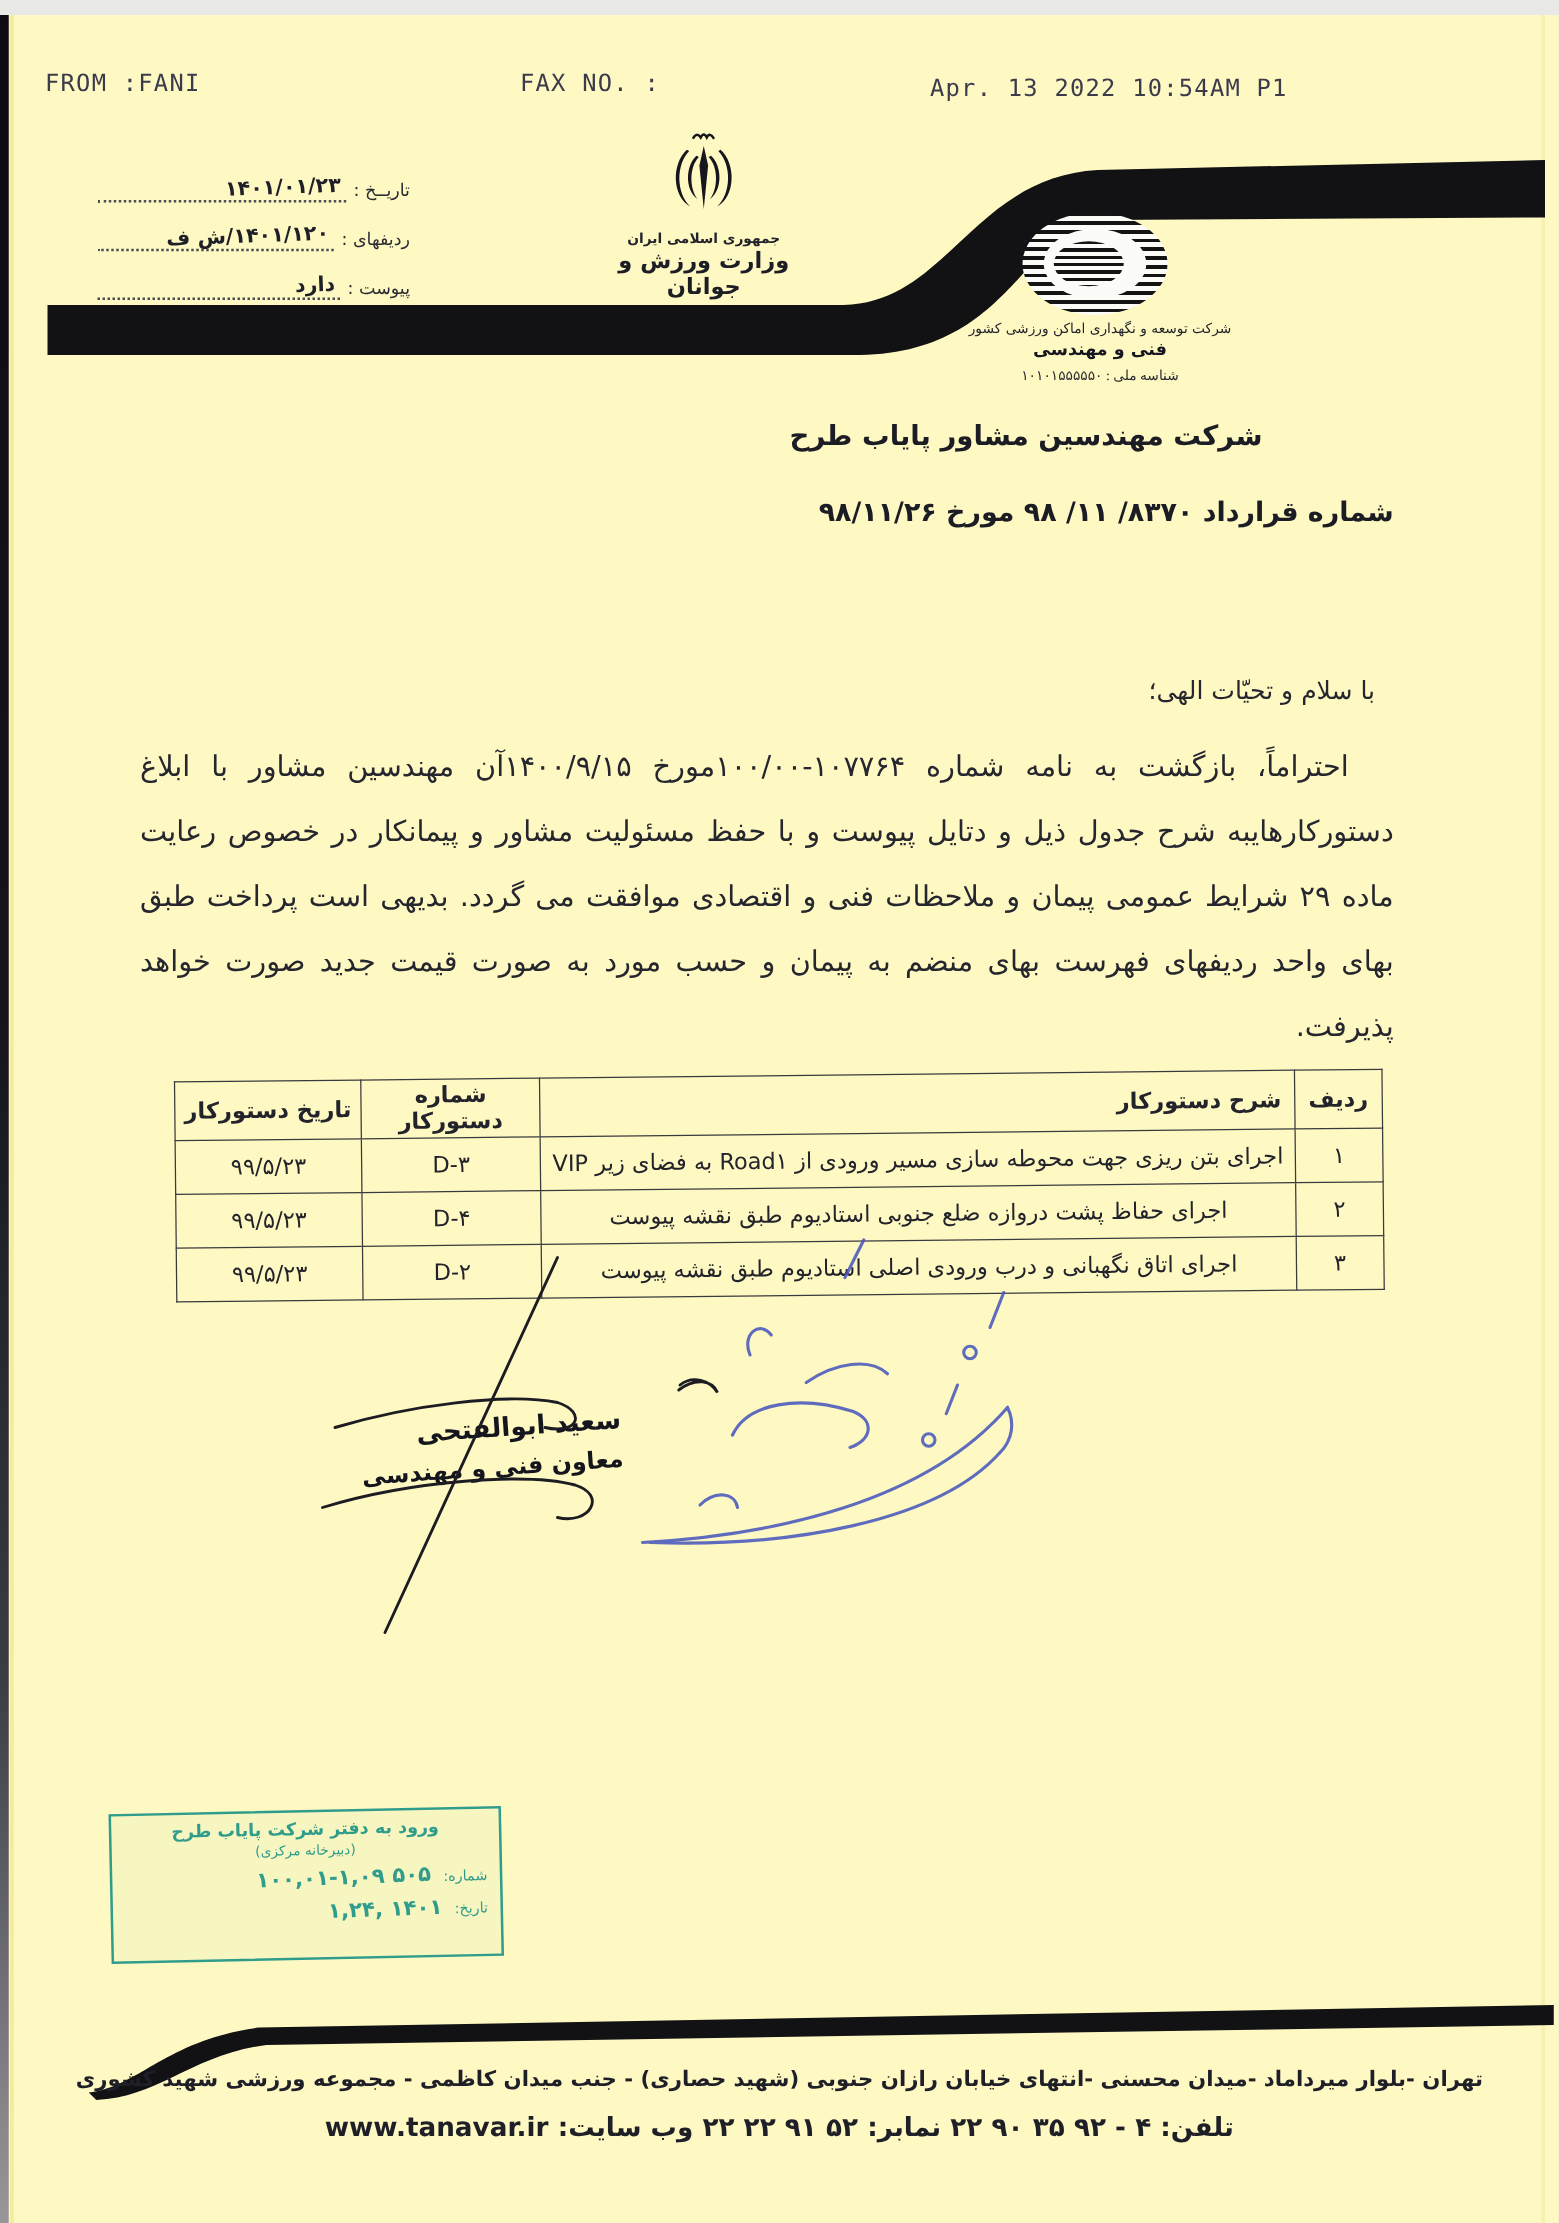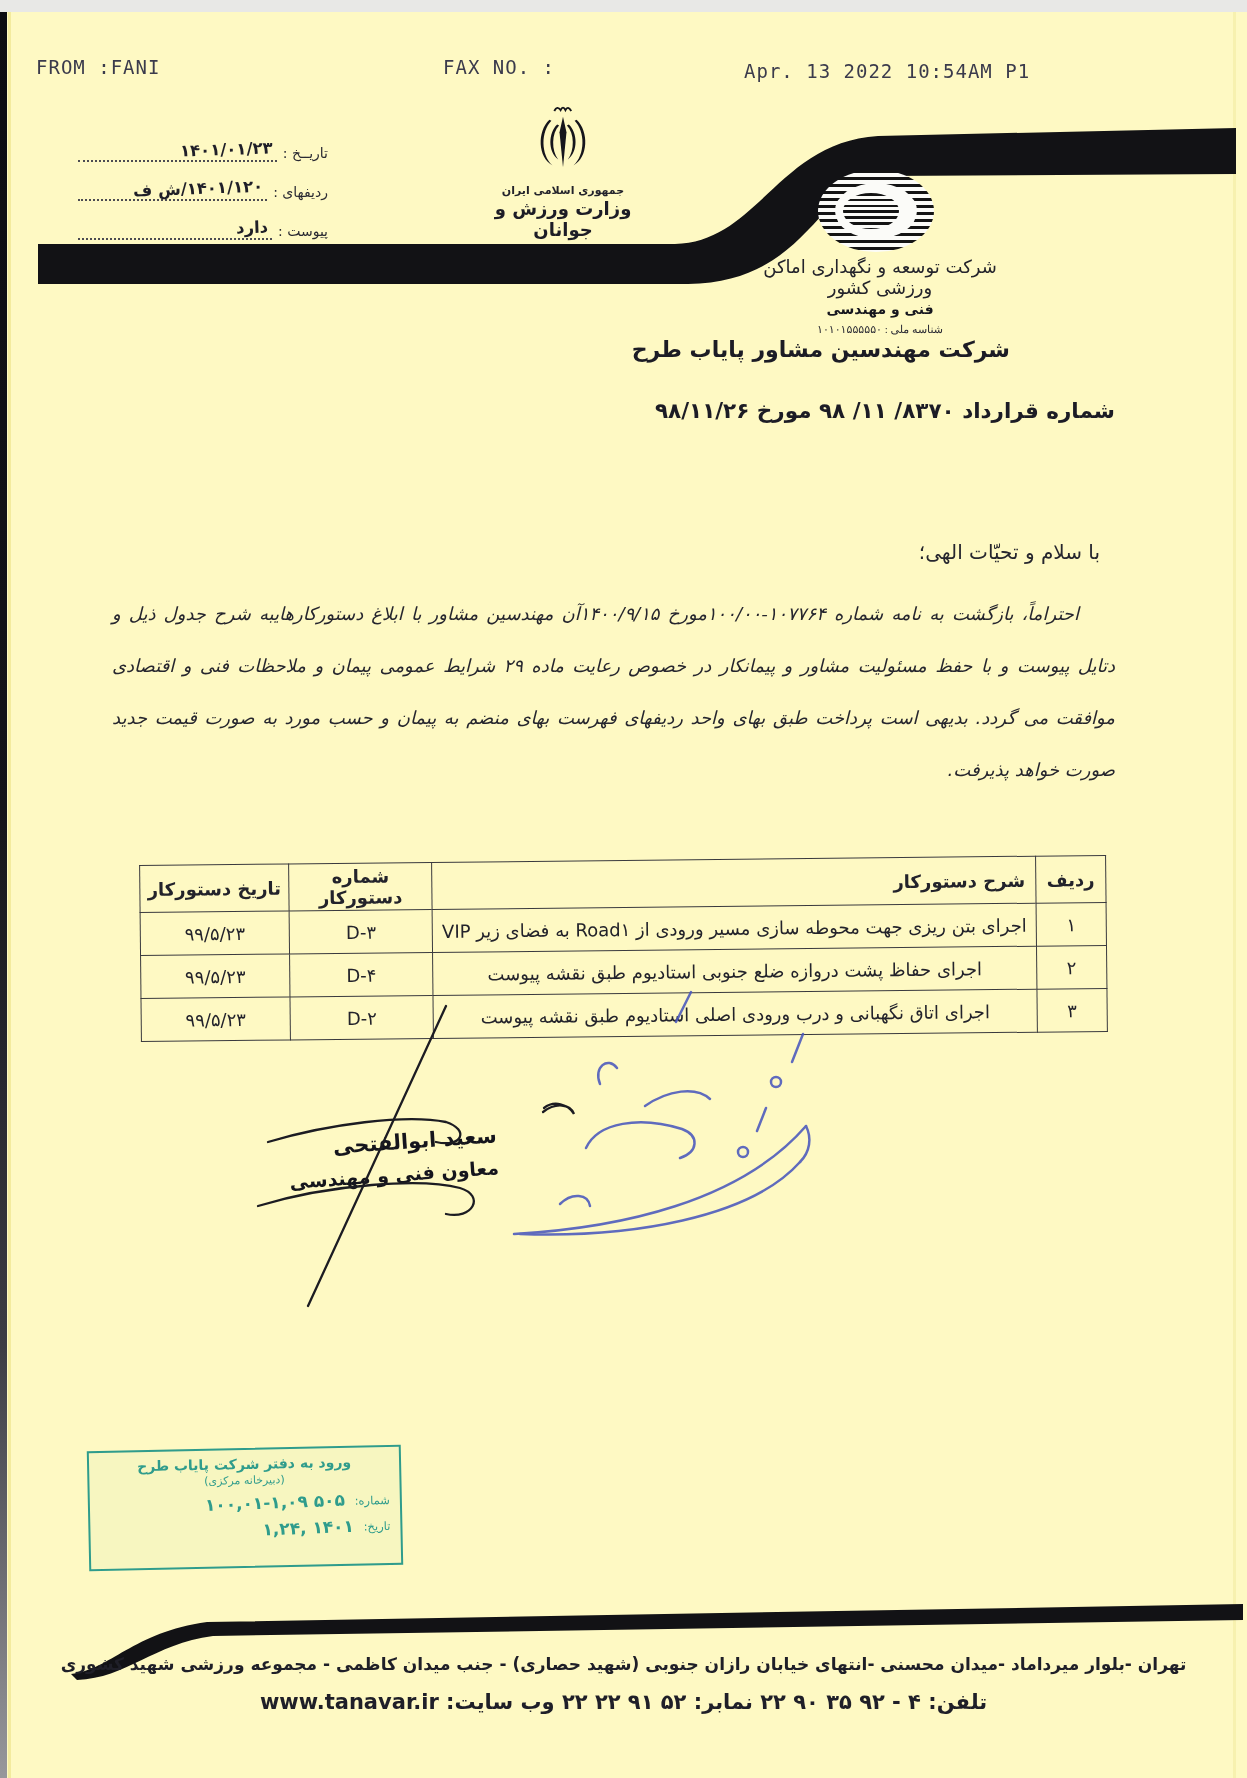--- a/index.html
+++ b/index.html
@@ -11,21 +11,21 @@
   
   .edge{position:absolute; top:0; height:100%;}
   .edge-left{left:0; width:7px; background:linear-gradient(180deg,#0c0c12 0%,#14141a 45%,#3c3c44 75%,#9a9a9e 100%);}
   .edge-yline-l{left:8px; width:3px; background:rgba(233,224,128,.55);}
   .edge-yline-r{left:1233px; width:3px; background:rgba(240,231,150,.45);}
 
   
   .faxbar{position:absolute; top:44px; left:0; width:100%; font-family:"DejaVu Sans Mono", monospace;
           font-size:19px; color:#3b3b4c; letter-spacing:1px;}
   .faxbar .from{position:absolute; left:36px; top:0;}
-  .faxbar .faxno{position:absolute; left:443px; top:0;}
+  .faxbar .faxno{position:absolute; left:416px; top:0;}
   .faxbar .stamp-time{position:absolute; left:744px; top:4px;text-align:center;}
 
   
   .fields{position:absolute; left:78px; top:128px; width:250px; direction:rtl; font-size:14px; color:#2b2b33;}
   .frow{display:flex; align-items:flex-end; gap:6px; margin-bottom:17px;}
   .frow .flabel{white-space:nowrap; padding-bottom:1px;}
   .dotline{flex:1; border-bottom:2px dotted #4c4c52; height:20px; position:relative;}
   .dotval{position:absolute; right:4px; bottom:1px; font-weight:bold; font-size:16.5px;
           white-space:nowrap; transform:rotate(-2deg); color:#1f1f28;}
 
@@ -39,31 +39,31 @@
   .swoosh-top{position:absolute; left:30px; top:100px; width:1212px; height:190px; pointer-events:none;}
 
   
   .tlogo{position:absolute; left:818px; top:158px; width:116px; height:82px;}
   .tlogo .ring{position:absolute; inset:0; border-radius:50%;
      background:repeating-linear-gradient(180deg,#141414 0 3px,#fbfbf8 3px 7px);}
   .tlogo .ringmask{position:absolute; inset:13px 17px; border-radius:50%; background:#fbfbf8;}
   .tlogo .core{position:absolute; top:23px; bottom:23px; left:25px; right:35px; border-radius:50%;
      background:repeating-linear-gradient(180deg,#141414 0 2.6px,#fbfbf8 2.6px 5.8px);}
   .companyblock{position:absolute; left:742px; top:244px; width:276px; text-align:center; direction:rtl;}
-  .companyblock .c1{font-size:18px; color:#23232b;}
+  .companyblock .c1{font-size:11px; color:#23232b;}
   .companyblock .c2{font-size:14px; font-weight:bold; color:#16161e; margin-top:3px;}
   .companyblock .c3{font-size:11px; color:#2a2a33; margin-top:6px;font-family:Liberation Serif, serif;}
 
   
   .recipient{position:absolute; right:237px; top:325px; direction:rtl; font-size:22px; font-weight:bold; color:#1c1c25;}
   .subject{position:absolute; right:132px; top:372px; width:990px; direction:rtl; font-size:21.5px;
            font-weight:bold; line-height:54px; color:#1c1c25;}
   .greeting{position:absolute; right:147px; top:528px; direction:rtl; font-size:20px; color:#26262e;}
   .bodytext{position:absolute; right:132px; left:112px; top:576px; direction:rtl; text-align:justify;
-            text-indent:36px; font-size:18px; line-height:52px; color:#26262e;font-style:italic;}
+            text-indent:36px; font-size:23px; line-height:52px; color:#26262e;}
 
   
   .orders{position:absolute; left:140px; top:848px; width:967px; transform:rotate(-0.6deg);
           border-collapse:collapse; direction:rtl; font-size:18px; color:#23232b;}
   .orders th,.orders td{border:1.7px solid #3a3a3e; padding:2px 6px;}
   .orders th{font-weight:600; height:42px;}
   .orders td{height:38px; text-align:center;}
   .orders .col-row{width:58px; text-align:center;}
   .orders .col-desc{width:625px;}
   .orders th.col-desc{text-align:right; padding-right:10px;}

